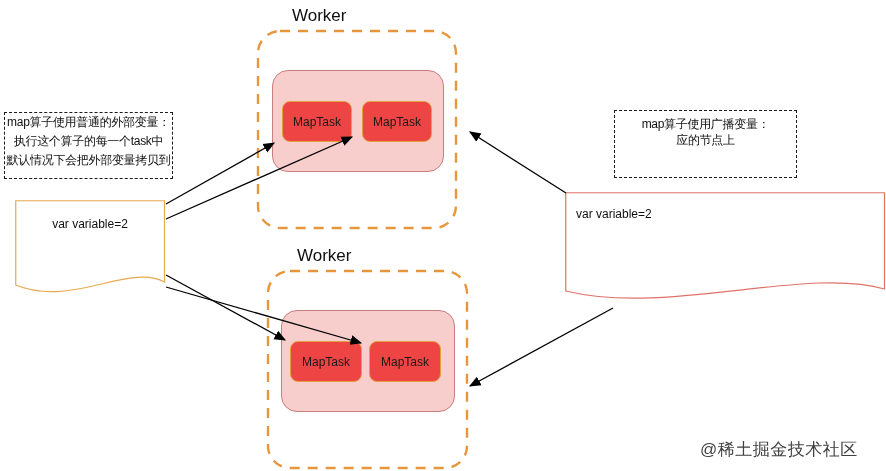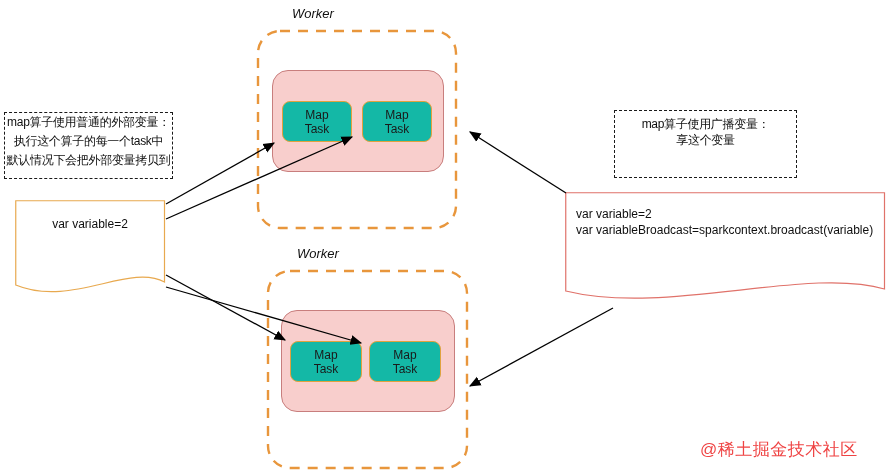--- a/index.html
+++ b/index.html
@@ -4,40 +4,40 @@
 <style>
   html,body{margin:0;padding:0;}
   body{
     width:886px;height:471px;position:relative;background:#ffffff;overflow:hidden;
     font-family:"Liberation Sans","DejaVu Sans",sans-serif;color:#111;
   }
   .layer{position:absolute;left:0;top:0;width:886px;height:471px;}
   #docs-layer{z-index:0;}
   #arrows-layer{z-index:2;pointer-events:none;}
   .el{position:absolute;z-index:1;}
-  .worker-label{font-size:13px;color:#0f0f0f;font-style:italic;}
+  .worker-label{font-size:17px;color:#0f0f0f;}
   .pink-box{
     background:#f8cecc;border:1px solid #c87e7d;border-radius:16px;
   }
   .task{
-    background:#14b8a6;border:1px solid #e0a23e;border-radius:8px;
-    display:flex;flex-direction:column;align-items:center;justify-content:center;
+    background:#ef4444;border:1px solid #e0a23e;border-radius:8px;
+    display:flex;flex-direction:row;align-items:center;justify-content:center;
     font-size:12px;line-height:14px;color:#1a1a1a;text-align:center;
   }
   .note{
     background:#ffffff;border:1.6px dashed #1a1a1a;
     text-align:center;font-size:12px;letter-spacing:-0.3px;color:#0f0f0f;
     box-sizing:border-box;white-space:nowrap;
   }
   #note-left{left:4px;top:112px;width:169px;height:67px;line-height:19px;}
   #note-right{left:614px;top:110px;width:183px;height:68px;padding-top:5px;line-height:16px;}
   .code{font-size:12px;color:#0f0f0f;}
   #code-left{left:15px;top:217px;width:150px;text-align:center;line-height:15px;}
   #code-right{left:576px;top:207px;width:305px;text-align:left;line-height:15.5px;}
-  #watermark{left:700px;top:438px;font-size:17px;color:#ef4444;letter-spacing:0.5px;}
+  #watermark{left:700px;top:438px;font-size:17px;color:#404040;letter-spacing:0.5px;}
 </style>
 </head>
 <body>
 
 <svg id="docs-layer" class="layer" viewBox="0 0 886 471">
   <path d="M 15.75,200.75 H 164.5 V 282 C 129,263 71,308 15.75,285 Z" fill="#ffffff" stroke-width="1.2" stroke="#e8a94f"></path>
   <path d="M 565.75,192.75 H 884.5 V 289 C 807,266 667,316 565.75,291 Z" fill="#ffffff" stroke-width="1.2" stroke="#e0726a"></path>
 </svg>
 
 <div class="el worker-label" style="left:292px;top:6px;">Worker</div>
@@ -62,29 +62,28 @@
   <div>Task</div>
 </div>
 
 <div class="el note" id="note-left">
   <div>map算子使用普通的外部变量：</div>
   <div>执行这个算子的每一个task中</div>
   <div>默认情况下会把外部变量拷贝到</div>
 </div>
 <div class="el note" id="note-right">
   <div>map算子使用广播变量：</div>
-  <div>享这个变量</div>
+  <div>应的节点上</div>
 </div>
 
 <div class="el code" id="code-left">
   <div>var variable=2</div>
 </div>
 <div class="el code" id="code-right">
   <div>var variable=2</div>
-  <div>var variableBroadcast=sparkcontext.broadcast(variable)</div>
 </div>
 
 <div class="el" id="watermark">@稀土掘金技术社区</div>
 
 <svg id="arrows-layer" class="layer" viewBox="0 0 886 471">
   <defs>
     <marker id="arrowhead" viewBox="0 0 10 10" refX="9" refY="5" markerWidth="9" markerHeight="9" orient="auto-start-reverse">
       <path d="M0,0.8 L10,5 L0,9.2 z" fill="#000000"></path>
     </marker>
   </defs>

